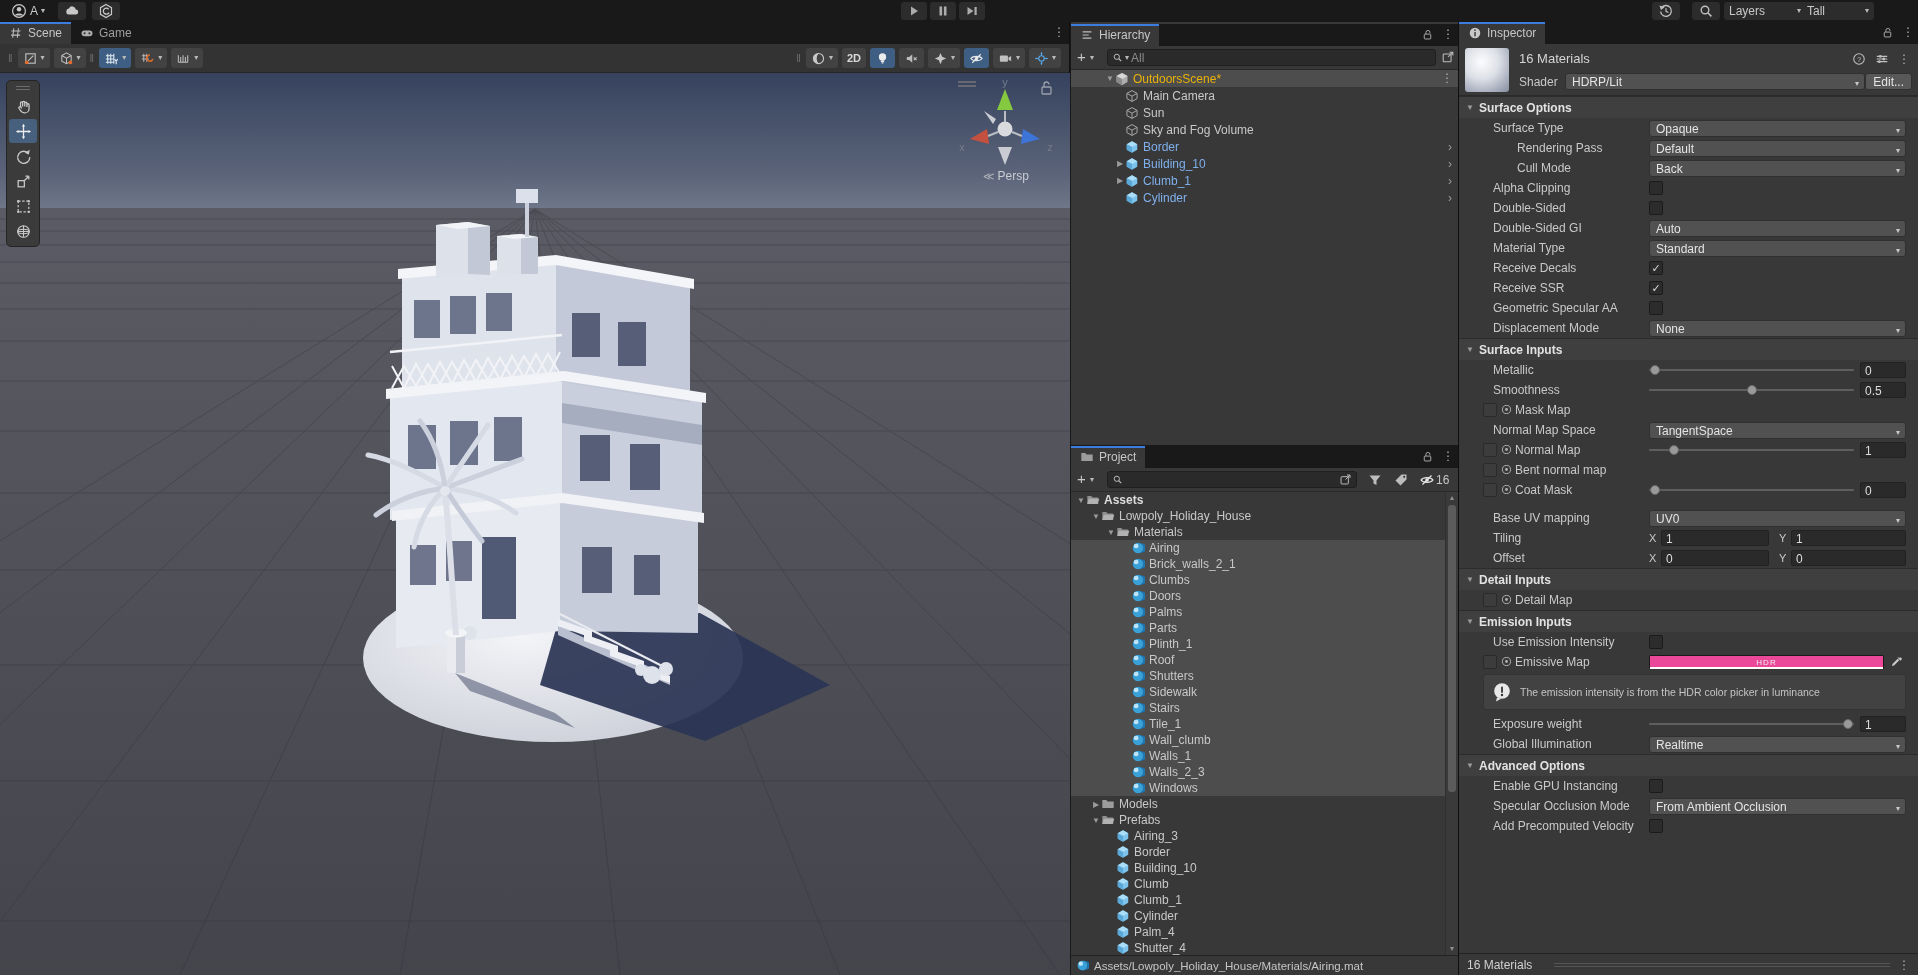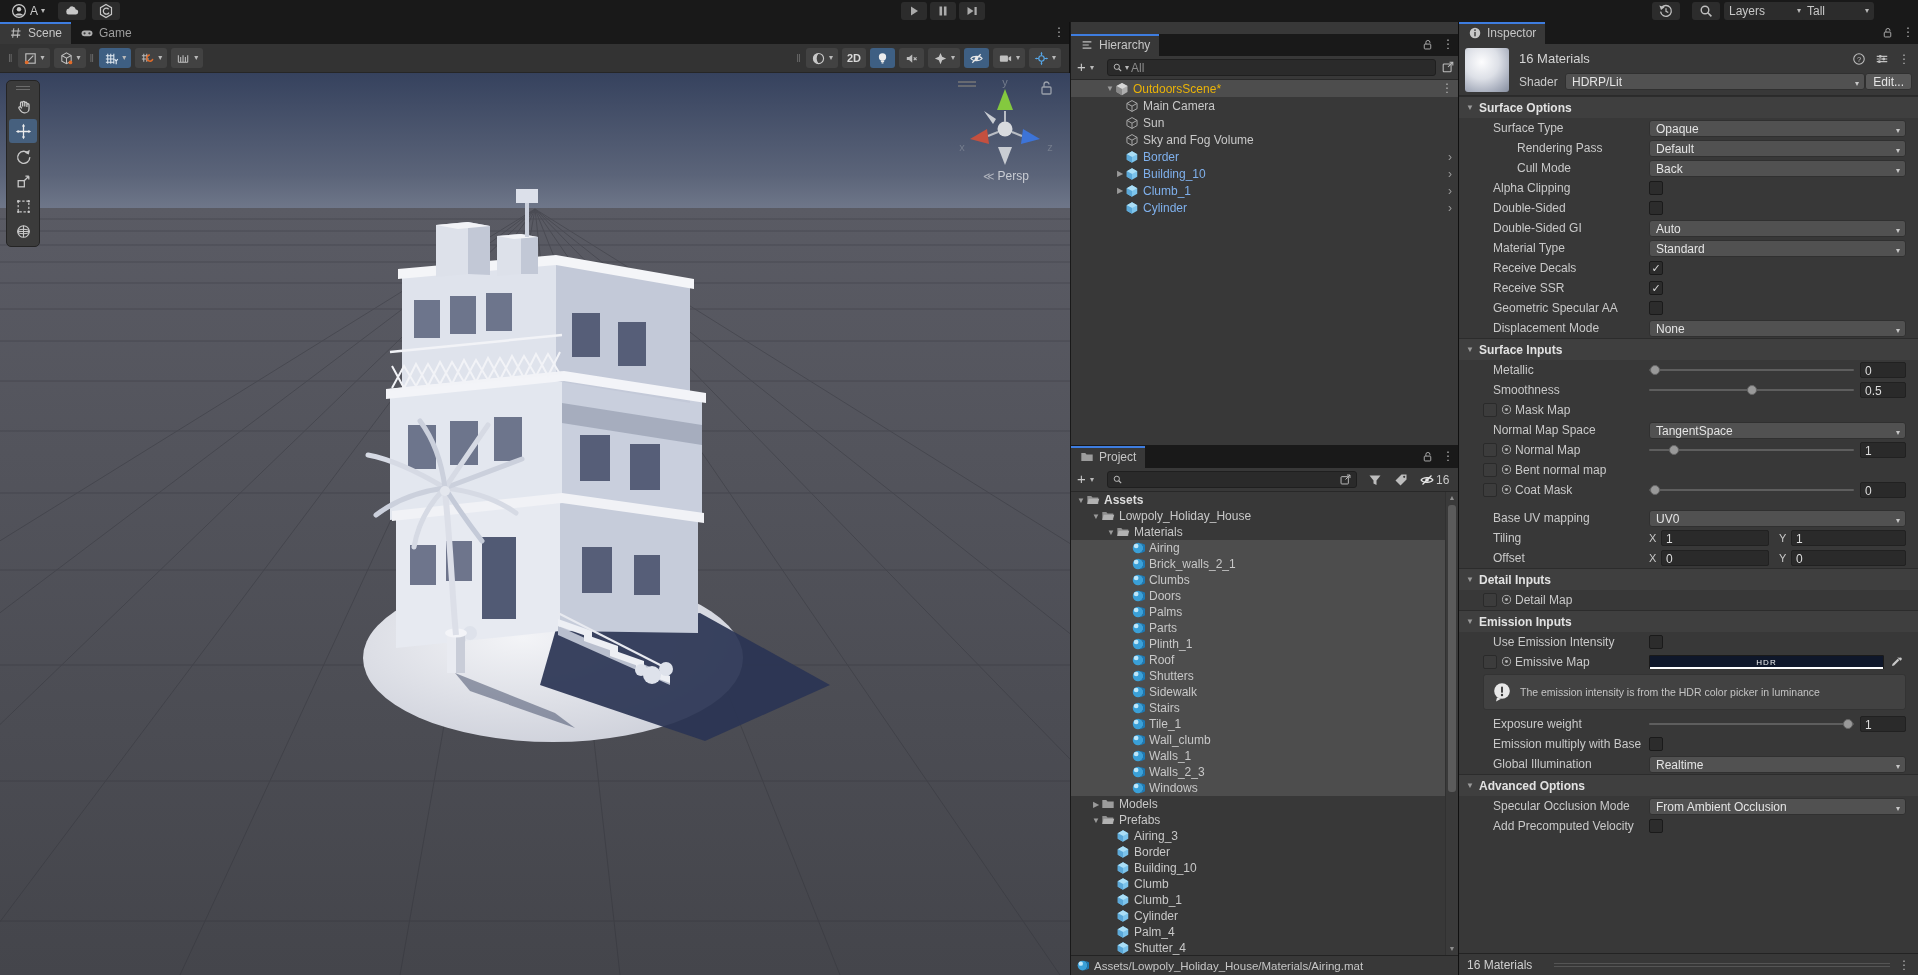--- a/index.html
+++ b/index.html
@@ -563,21 +563,21 @@
         </svg>
       </div>
       <div id="persp-label">
         <span class="ll">≪</span><span>Persp</span>
       </div>
     </div>
   </div>
 
   <div id="middle-pane" class="pane">
 
-    <div style="position:absolute;left:0;top:12px;right:0;height:423px">
+    <div style="position:absolute;left:0;top:2px;right:0;height:423px">
       <div class="tabbar">
         <div class="tab focused">
           <span class="icn">
               <svg viewBox="0 0 16 16">
                 <path d="M3 4.5 H13 M3 8 H10 M3 11.5 H13" stroke="#BEBEBE" stroke-width="1.3"></path>
               </svg>
             </span>
           <span>Hierarchy</span>
         </div>
         <div class="tabbar-right">
@@ -1379,21 +1379,21 @@
         <div class="irow">
           <div class="tslot"></div>
           <span class="icn ttarget">
             <svg viewBox="0 0 16 16">
               <circle cx="8" cy="8" r="5" fill="none" stroke="#B2B2B2" stroke-width="1.2"></circle>
               <circle cx="8" cy="8" r="1.7" fill="#B2B2B2"></circle>
             </svg>
           </span>
           <span class="ilabel tex">Emissive Map</span>
           <div class="ictrl">
-            <div class="swatch hdr" style="background: #0f172a;">
+            <div class="swatch hdr" style="background: #ec4899;">
               <span>HDR</span>
             </div>
             <div class="picker-btn"><span class="icn" style="width: 13px; height: 13px;"><svg viewBox="0 0 16 16">
                   <path d="M2.5 13.5 L3 11 L9.5 4.5 L11.5 6.5 L5 13 Z" fill="#C8C8C8"></path>
                   <path d="M9 3 L13 7 L14.2 5.8 a1.8 1.8 0 0 0-2.5-2.5 Z" fill="#C8C8C8"></path>
                 </svg></span></div>
           </div>
         </div>
         <div class="irow tall">
           <div class="infobox">
@@ -1411,37 +1411,37 @@
         <div class="irow">
           <span class="ilabel">Exposure weight</span>
           <div class="ictrl">
             <div class="sl-track">
               <div class="sl-thumb" style="left: calc(97% - 5px);"></div>
             </div>
             <div class="sl-val">1</div>
           </div>
         </div>
         <div class="irow">
-          <span class="ilabel">Emission multiply with Base</span>
-          <div class="ictrl">
-            <div class="chk"></div>
-          </div>
-        </div>
-        <div class="irow">
           <span class="ilabel">Global Illumination</span>
           <div class="ictrl">
             <div class="dropdown">
               <span>Realtime</span>
               <span class="dcaret">▾</span>
             </div>
           </div>
         </div>
         <div class="isec-h">
           <span class="fold">▼</span>
           <b>Advanced Options</b>
+        </div>
+        <div class="irow">
+          <span class="ilabel">Enable GPU Instancing</span>
+          <div class="ictrl">
+            <div class="chk"></div>
+          </div>
         </div>
         <div class="irow">
           <span class="ilabel">Specular Occlusion Mode</span>
           <div class="ictrl">
             <div class="dropdown">
               <span>From Ambient Occlusion</span>
               <span class="dcaret">▾</span>
             </div>
           </div>
         </div>

